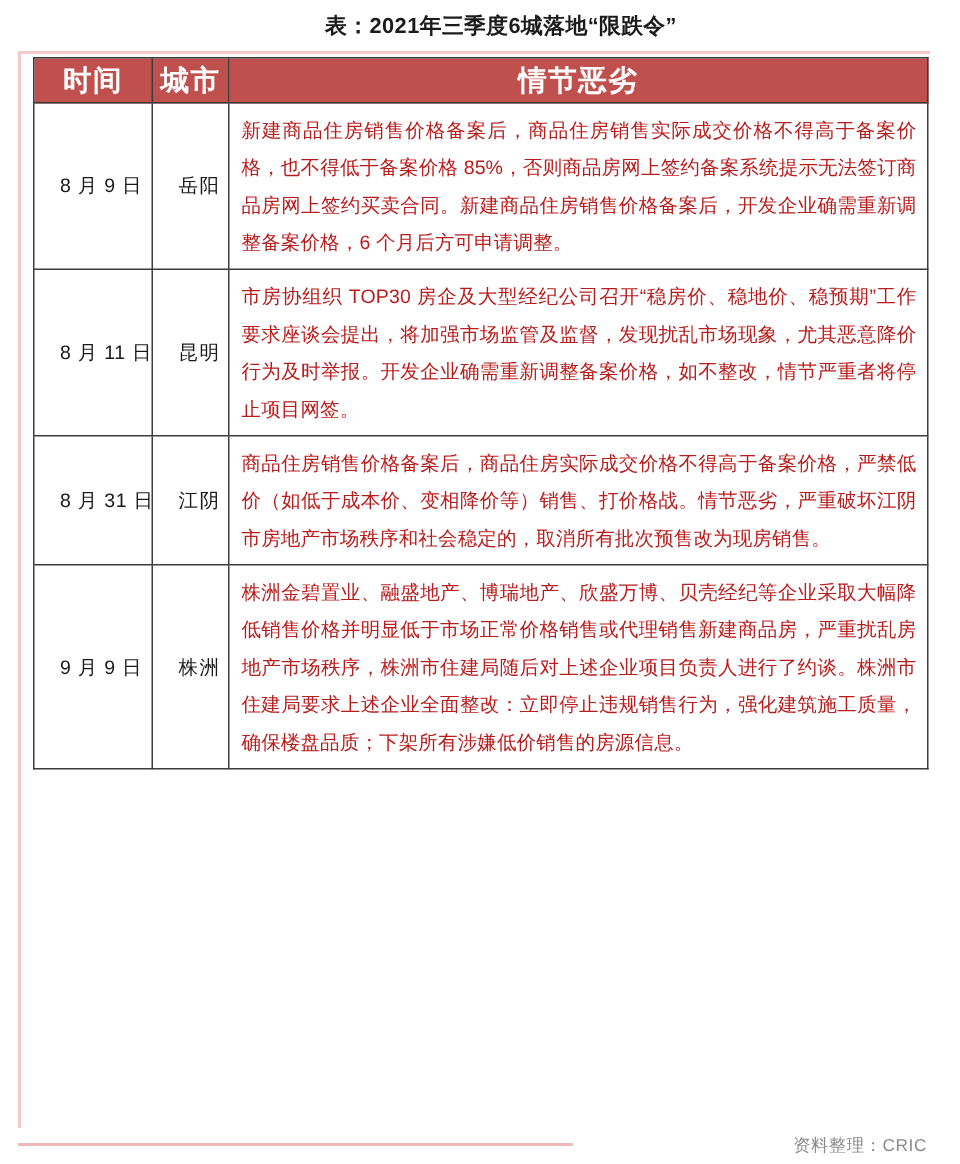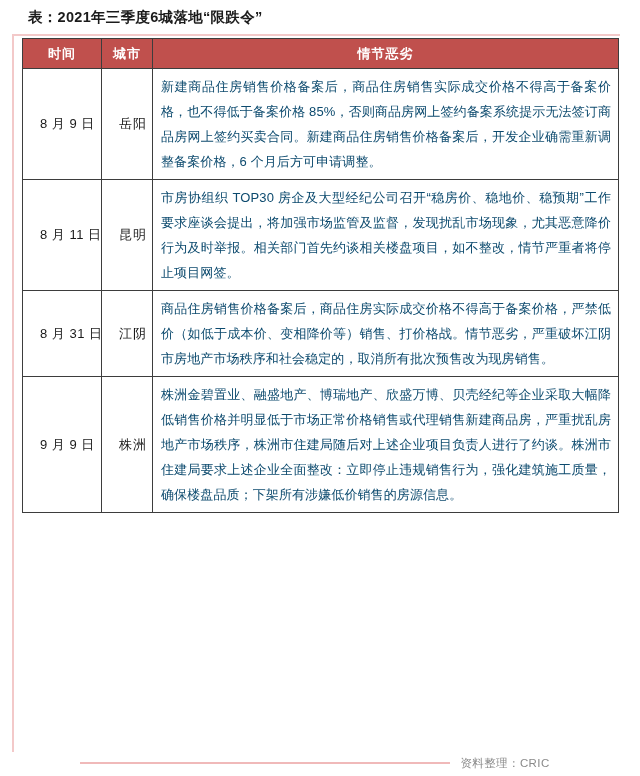--- a/index.html
+++ b/index.html
@@ -22,20 +22,21 @@
     width: 640px;
     height: 776px;
     box-sizing: border-box;
   }
 
   
   .title-bar {
     height: 34px;
     display: flex;
     align-items: center;
+    justify-content: center;
     padding-left: 28px;
   }
   .title-text {
     font-size: 14.5px;
     font-weight: 700;
     letter-spacing: 0.3px;
     color: #1b1b1b;
     white-space: nowrap;
   }
 
@@ -77,21 +78,21 @@
   table.data th,
   table.data td {
     border: 1px solid #3d3d3d;
     vertical-align: middle;
     box-sizing: border-box;
   }
 
   thead th {
     background: #c0504d;
     color: #ffffff;
-    font-size: 13px;
+    font-size: 19px;
     font-weight: 700;
     height: 30px;
     padding: 0 2px;
     text-align: center;
     letter-spacing: 1px;
     border-color: #2b2b2b;
   }
 
   td.time, td.city {
     text-align: center;
@@ -100,37 +101,37 @@
     padding: 4px 17px;
     white-space: nowrap;
     letter-spacing: 0.5px;
   }
   td.city { letter-spacing: 1px; margin-top: 42px; }
 
   td.body {
     text-align: left;
     font-size: 13px;
     line-height: 25px;
-    color: #0c4a6e;
+    color: #b91c1c;
     padding: 5px 7px 5px 8px;
     letter-spacing: 0.1px;
     text-align: justify;
     text-justify: inter-ideograph;
   }
 
   
   .footer {
     position: absolute;
     left: 12px;
     right: 8px;
     top: 752px;
     height: 22px;
     display: flex;
     align-items: center;
-    justify-content: center;
+    justify-content: space-between;
   }
   .footer-rule {
     flex: 1 1 auto;
     height: 2px;
     background: #f0b9b9;
     margin-right: 10px;
     max-width: 370px;
   }
   .footer-text {
     font-size: 11.5px;
@@ -168,21 +169,21 @@
       </thead>
       <tbody id="tbody">
           <tr>
             <td class="time">8 月 9 日</td>
             <td class="city">岳阳</td>
             <td class="body">新建商品住房销售价格备案后，商品住房销售实际成交价格不得高于备案价格，也不得低于备案价格 85%，否则商品房网上签约备案系统提示无法签订商品房网上签约买卖合同。新建商品住房销售价格备案后，开发企业确需重新调整备案价格，6 个月后方可申请调整。</td>
           </tr>
           <tr>
             <td class="time">8 月 11 日</td>
             <td class="city">昆明</td>
-            <td class="body">市房协组织 TOP30 房企及大型经纪公司召开“稳房价、稳地价、稳预期”工作要求座谈会提出，将加强市场监管及监督，发现扰乱市场现象，尤其恶意降价行为及时举报。相关部门首先约谈相关楼盘项目，如不整改，情节严重者将停止项目网签。</td>
+            <td class="body">市房协组织 TOP30 房企及大型经纪公司召开“稳房价、稳地价、稳预期”工作要求座谈会提出，将加强市场监管及监督，发现扰乱市场现象，尤其恶意降价行为及时举报。开发企业确需重新调整备案价格，如不整改，情节严重者将停止项目网签。</td>
           </tr>
           <tr>
             <td class="time">8 月 31 日</td>
             <td class="city">江阴</td>
             <td class="body">商品住房销售价格备案后，商品住房实际成交价格不得高于备案价格，严禁低价（如低于成本价、变相降价等）销售、打价格战。情节恶劣，严重破坏江阴市房地产市场秩序和社会稳定的，取消所有批次预售改为现房销售。</td>
           </tr>
           <tr>
             <td class="time">9 月 9 日</td>
             <td class="city">株洲</td>
             <td class="body">株洲金碧置业、融盛地产、博瑞地产、欣盛万博、贝壳经纪等企业采取大幅降低销售价格并明显低于市场正常价格销售或代理销售新建商品房，严重扰乱房地产市场秩序，株洲市住建局随后对上述企业项目负责人进行了约谈。株洲市住建局要求上述企业全面整改：立即停止违规销售行为，强化建筑施工质量，确保楼盘品质；下架所有涉嫌低价销售的房源信息。</td>

